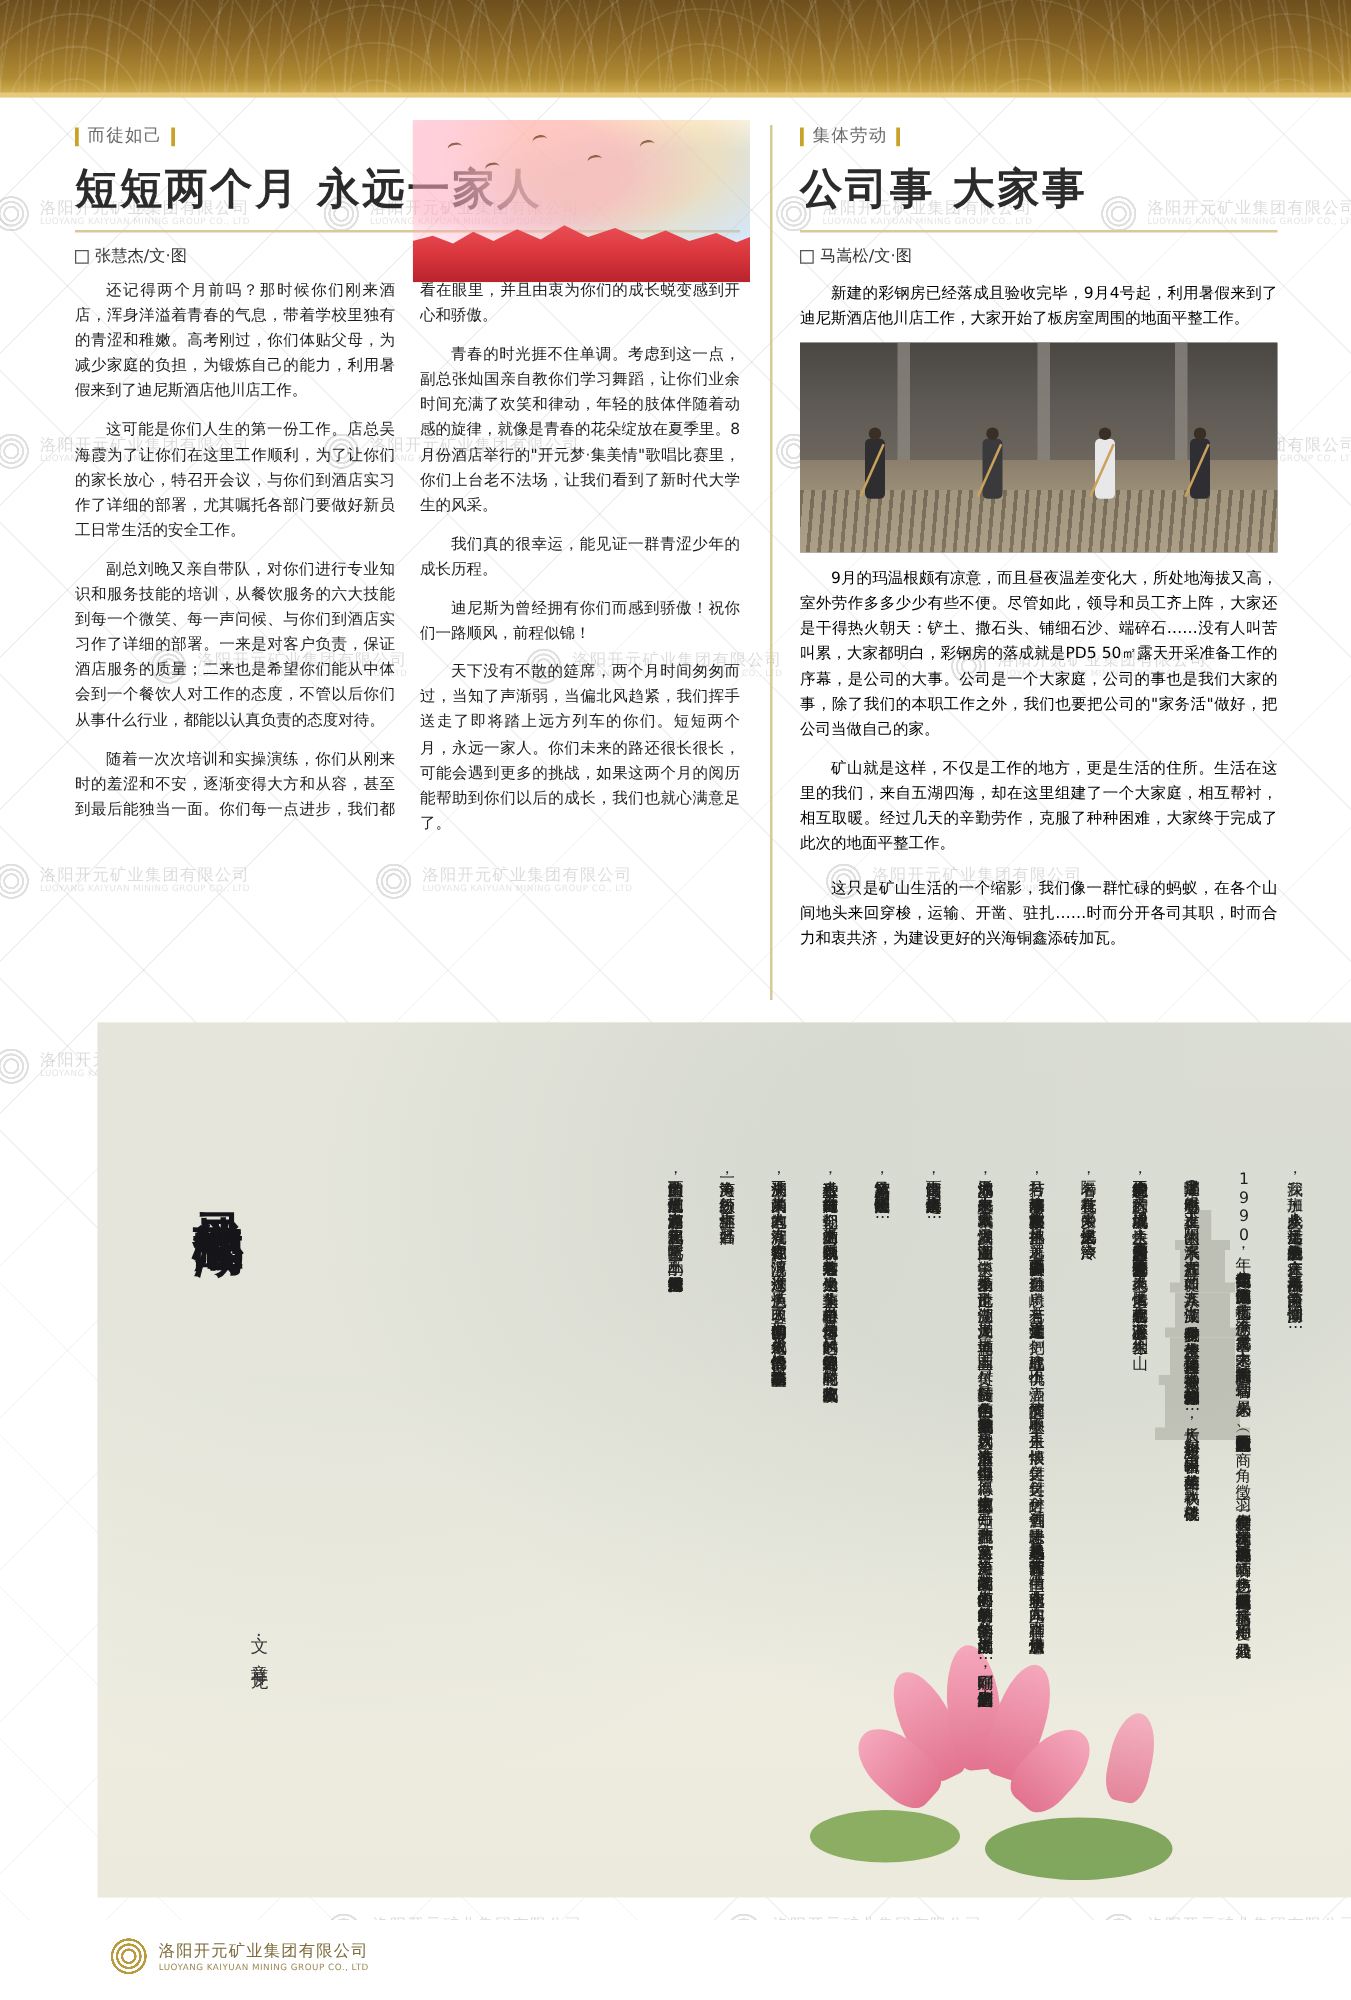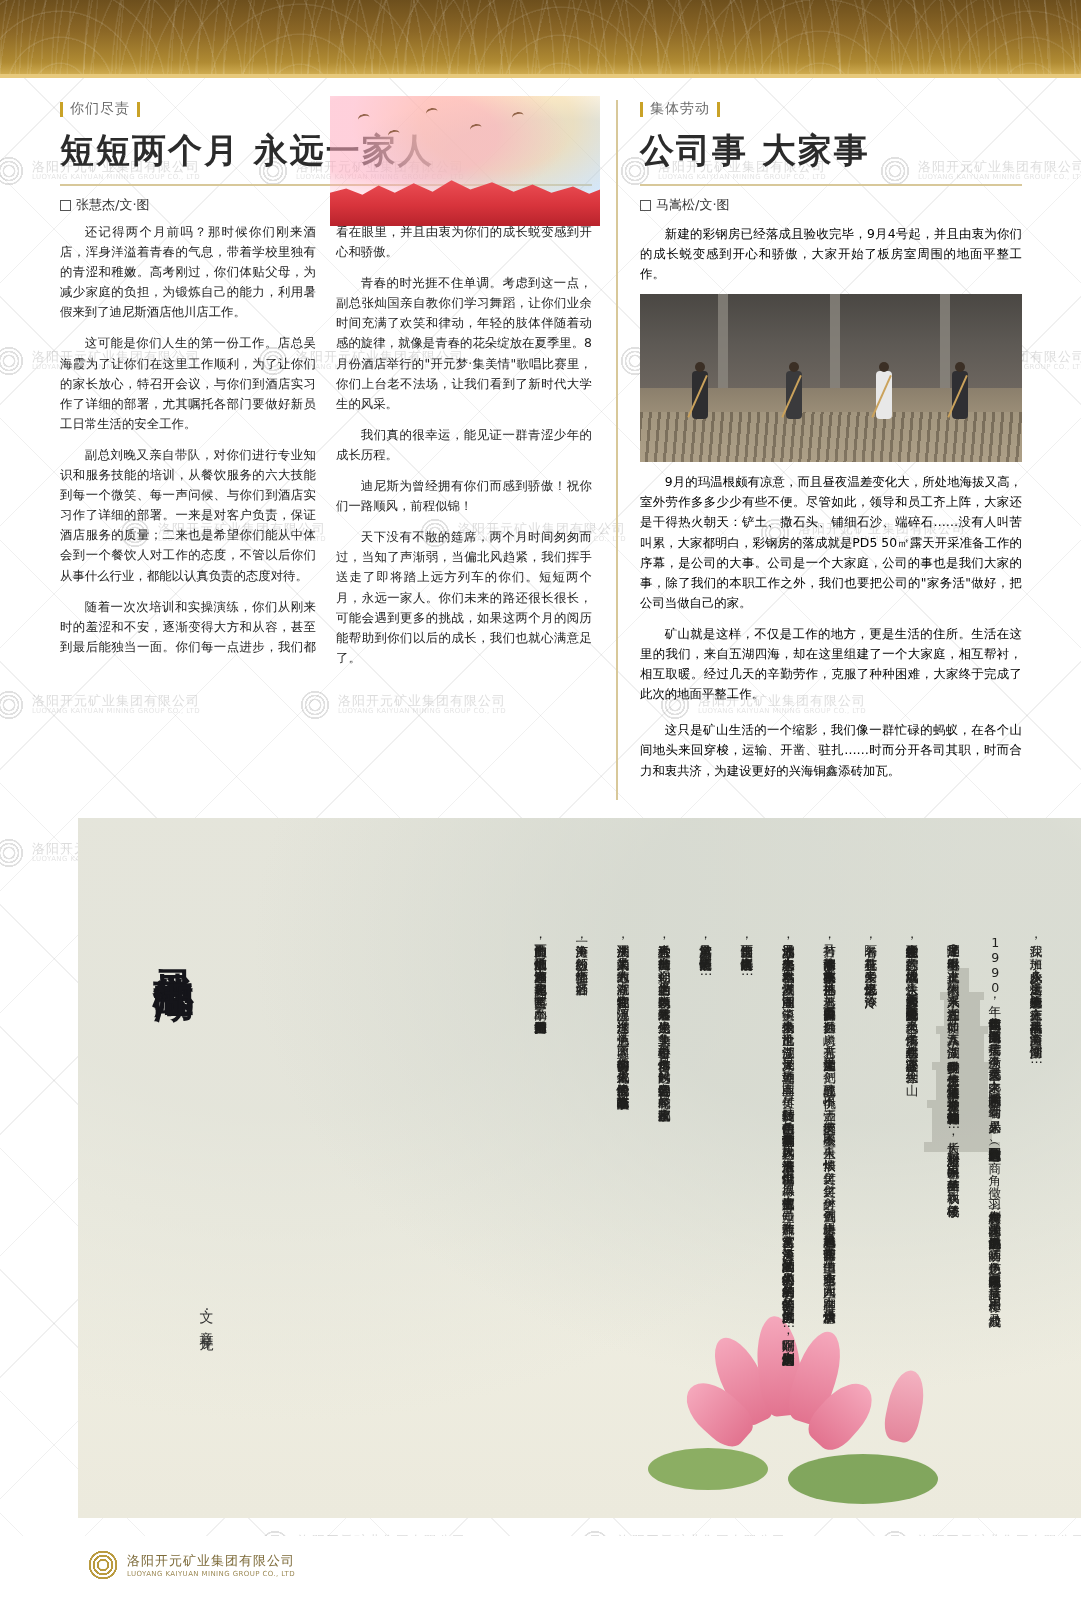--- a/index.html
+++ b/index.html
@@ -360,21 +360,21 @@
       <div class="bird" style="left:28px;top:18px;"></div>
       <div class="bird" style="left:58px;top:34px;"></div>
       <div class="bird" style="left:96px;top:12px;"></div>
       <div class="bird" style="left:140px;top:28px;"></div>
       <div class="bird" style="left:182px;top:16px;"></div>
       <div class="ground"></div>
     </div>
 
     <div class="cat">
       <span class="bar"></span>
-      <span class="t">你们尽责</span>
+      <span class="t">而徒如己</span>
       <span class="bar"></span>
     </div>
     <div class="headline">短短两个月  永远一家人</div>
     <div class="rule"></div>
     <div class="byline">
       <span class="box"></span>
       <span>张慧杰/文·图</span>
     </div>
     <div class="body-cols" id="leftBody">
         <p style="margin: 0px 0px 11px; text-indent: 2em; text-align: justify; font-size: 12.4px; line-height: 1.62;">还记得两个月前吗？那时候你们刚来酒店，浑身洋溢着青春的气息，带着学校里独有的青涩和稚嫩。高考刚过，你们体贴父母，为减少家庭的负担，为锻炼自己的能力，利用暑假来到了迪尼斯酒店他川店工作。</p>
@@ -393,21 +393,21 @@
       <span class="bar"></span>
       <span class="t">集体劳动</span>
       <span class="bar"></span>
     </div>
     <div class="headline">公司事  大家事</div>
     <div class="rule"></div>
     <div class="byline">
       <span class="box"></span>
       <span>马嵩松/文·图</span>
     </div>
-    <div id="rightLead" style="font-size:12.4px;line-height:1.62;text-align:justify;text-indent:2em;margin-top:10px;">新建的彩钢房已经落成且验收完毕，9月4号起，并且由衷为你们的成长蜕变感到开心和骄傲，大家开始了板房室周围的地面平整工作。</div>
+    <div id="rightLead" style="font-size:12.4px;line-height:1.62;text-align:justify;text-indent:2em;margin-top:10px;">新建的彩钢房已经落成且验收完毕，9月4号起，利用暑假来到了迪尼斯酒店他川店工作，大家开始了板房室周围的地面平整工作。</div>
     <div class="photo">
       <div class="wall"></div>
       <div class="beam" style="left:78px;"></div>
       <div class="beam" style="left:190px;"></div>
       <div class="beam" style="left:300px;"></div>
       <div class="floor"></div>
       <div class="rubble"></div>
       <div class="worker" style="left:52px;background:#2e2e30;">
           <i></i>
           <b></b>

